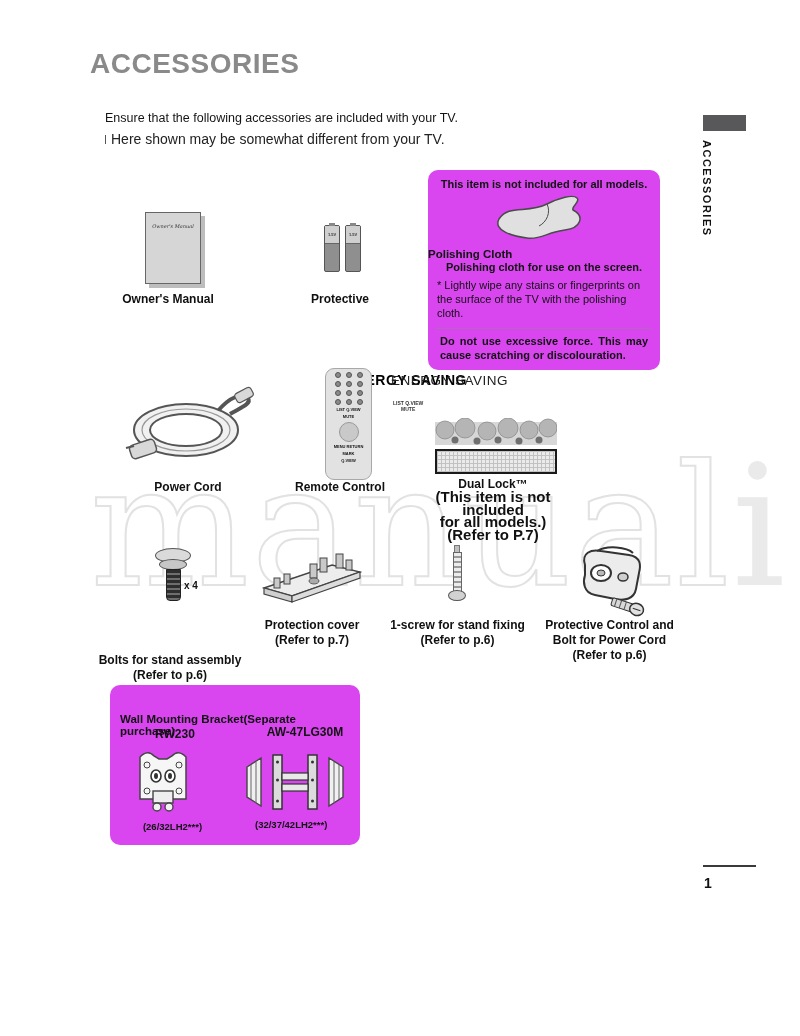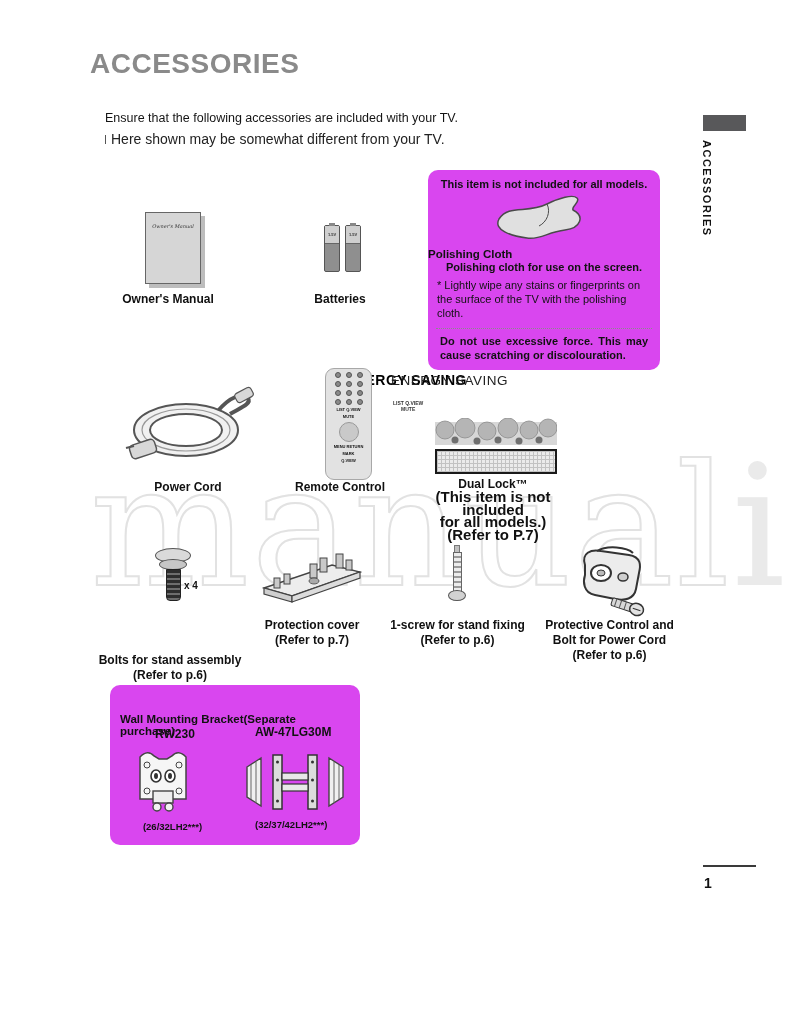--- a/index.html
+++ b/index.html
@@ -86,21 +86,21 @@
   .screw{left:448px;top:545px;width:18px;}
   .screw-tip{width:4px;height:6px;background:#c0c0c0;border:1px solid #777;margin:0 auto;}
   .screw-shaft{width:7px;height:38px;margin:-1px auto 0;
       background:repeating-linear-gradient(180deg,#ececec 0 3px,#9a9a9a 3px 5px);border:1px solid #666;}
   .screw-head{width:16px;height:9px;border-radius:50%;background:#d2d2d2;border:1px solid #555;margin:-2px auto 0;}
 
   
   .wall-box{left:110px;top:685px;width:250px;height:160px;}
   .wb-head{left:10px;top:28px;width:230px;font-size:11.5px;font-weight:bold;}
   .wb-model-l{left:25px;top:42px;width:80px;text-align:center;font-size:12px;font-weight:bold;}
-  .wb-model-r{left:145px;top:40px;width:100px;text-align:left;font-size:12px;font-weight:bold;}
+  .wb-model-r{left:145px;top:40px;width:100px;text-align:center;font-size:12px;font-weight:bold;}
   .wb-note-l{left:15px;top:136px;width:95px;text-align:center;font-size:9.5px;font-weight:bold;}
   .wb-note-r{left:145px;top:134px;width:100px;text-align:left;font-size:9.5px;font-weight:bold;}
 
   
   .foot-line{left:703px;top:865px;width:53px;height:2px;background:#3a3a3a;}
   .page-num{left:704px;top:875px;font-size:14px;font-weight:bold;}
 </style>
 </head>
 <body>
 
@@ -139,21 +139,21 @@
     <div class="abs ilabel" style="left:108px;top:292px;width:120px;">Owner's Manual</div>
 
     <div class="abs batteries">
       <div class="battery">
           <div class="batt-top">1.5V</div>
         </div>
       <div class="battery">
           <div class="batt-top">1.5V</div>
         </div>
     </div>
-    <div class="abs ilabel" style="left:300px;top:292px;width:80px;">Batteries</div>
+    <div class="abs ilabel" style="left:300px;top:292px;width:80px;">Protective</div>
 
     <div class="abs energy-bold">ENERGY SAVING</div>
     <div class="abs energy-light">ENERGY SAVING</div>
     <div class="abs float-remote-text">
       <div>LIST  Q.VIEW</div>
       <div>MUTE</div>
     </div>
 
     <svg class="abs" style="left:122px;top:386px;" width="135" height="78" viewBox="0 0 135 78">
       <path d="M95,26 C108,10 122,6 126,12 C130,18 118,22 108,28" fill="none" stroke="#555" stroke-width="4"></path>

